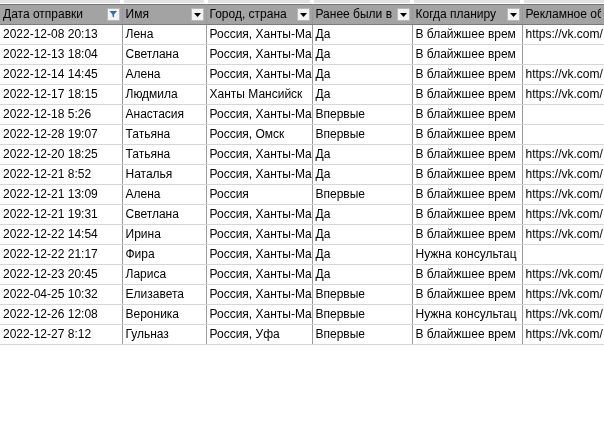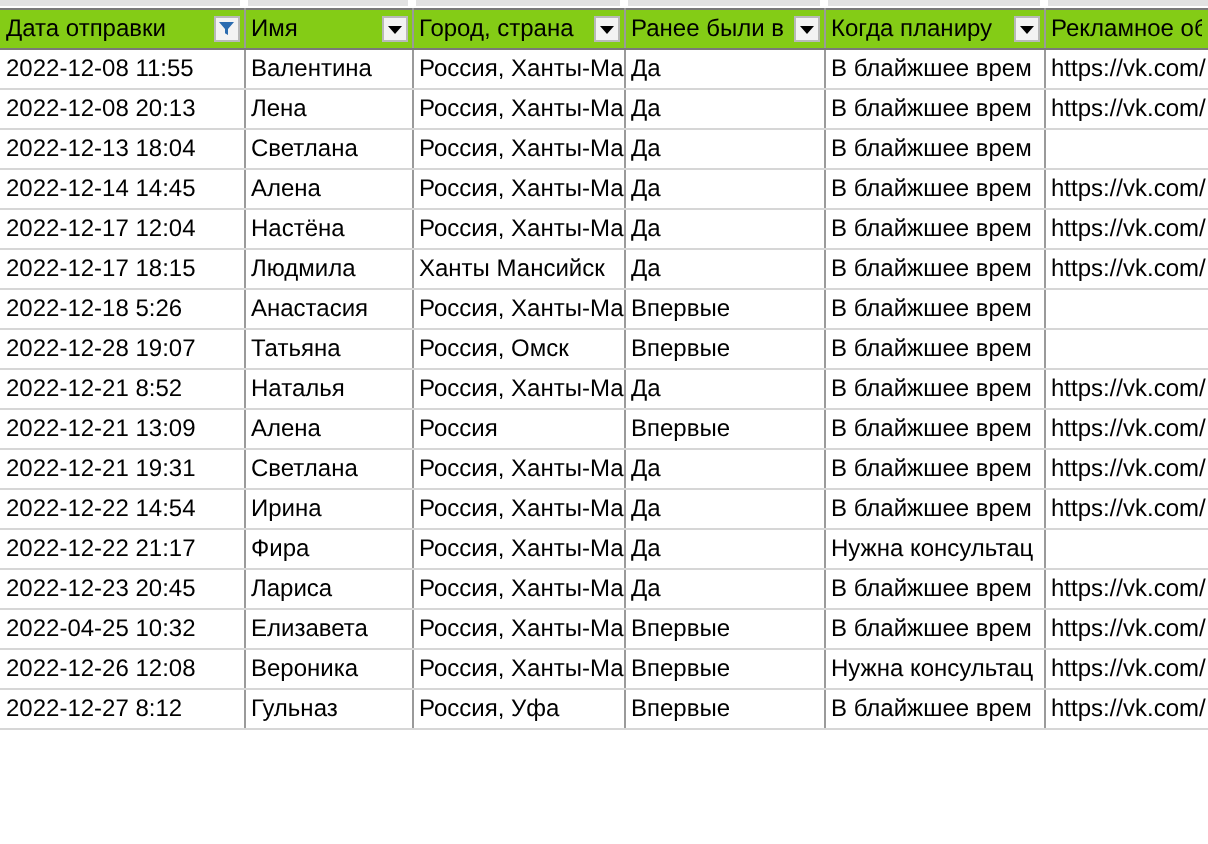--- a/index.html
+++ b/index.html
@@ -44,21 +44,21 @@
     text-overflow: clip;
     font-weight: normal;
     font-size: 12px;
     text-align: left;
     vertical-align: middle;
     background: #ffffff;
   }
   table.grid tr.header th {
     border-bottom: 1px solid #7a7a7a;
     border-top: 1px solid #7a7a7a;
-    background: #84cc16;
+    background: #a3a3a3;
     position: relative;
     padding-right: 16px;
   }
   .hdr-wrap {
     display: block;
     overflow: hidden;
     white-space: nowrap;
     text-overflow: clip;
   }
   .filter-btn {
@@ -162,54 +162,38 @@
                 </svg>
             </span>
           </th>
           <th style="padding-right:3px;">
             <span class="hdr-wrap">Рекламное объ</span>
           </th>
         </tr>
       </thead>
       <tbody>
           <tr>
-            <td>2022-12-08 11:55</td>
-            <td>Валентина</td>
-            <td>Россия, Ханты-Ма</td>
-            <td>Да</td>
-            <td>В блайжшее врем</td>
-            <td>https://vk.com/</td>
-          </tr>
-          <tr>
             <td>2022-12-08 20:13</td>
             <td>Лена</td>
             <td>Россия, Ханты-Ма</td>
             <td>Да</td>
             <td>В блайжшее врем</td>
             <td>https://vk.com/</td>
           </tr>
           <tr>
             <td>2022-12-13 18:04</td>
             <td>Светлана</td>
             <td>Россия, Ханты-Ма</td>
             <td>Да</td>
             <td>В блайжшее врем</td>
             <td></td>
           </tr>
           <tr>
             <td>2022-12-14 14:45</td>
             <td>Алена</td>
-            <td>Россия, Ханты-Ма</td>
-            <td>Да</td>
-            <td>В блайжшее врем</td>
-            <td>https://vk.com/</td>
-          </tr>
-          <tr>
-            <td>2022-12-17 12:04</td>
-            <td>Настёна</td>
             <td>Россия, Ханты-Ма</td>
             <td>Да</td>
             <td>В блайжшее врем</td>
             <td>https://vk.com/</td>
           </tr>
           <tr>
             <td>2022-12-17 18:15</td>
             <td>Людмила</td>
             <td>Ханты Мансийск</td>
             <td>Да</td>
@@ -226,20 +210,28 @@
           </tr>
           <tr>
             <td>2022-12-28 19:07</td>
             <td>Татьяна</td>
             <td>Россия, Омск</td>
             <td>Впервые</td>
             <td>В блайжшее врем</td>
             <td></td>
           </tr>
           <tr>
+            <td>2022-12-20 18:25</td>
+            <td>Татьяна</td>
+            <td>Россия, Ханты-Ма</td>
+            <td>Да</td>
+            <td>В блайжшее врем</td>
+            <td>https://vk.com/</td>
+          </tr>
+          <tr>
             <td>2022-12-21 8:52</td>
             <td>Наталья</td>
             <td>Россия, Ханты-Ма</td>
             <td>Да</td>
             <td>В блайжшее врем</td>
             <td>https://vk.com/</td>
           </tr>
           <tr>
             <td>2022-12-21 13:09</td>
             <td>Алена</td>

